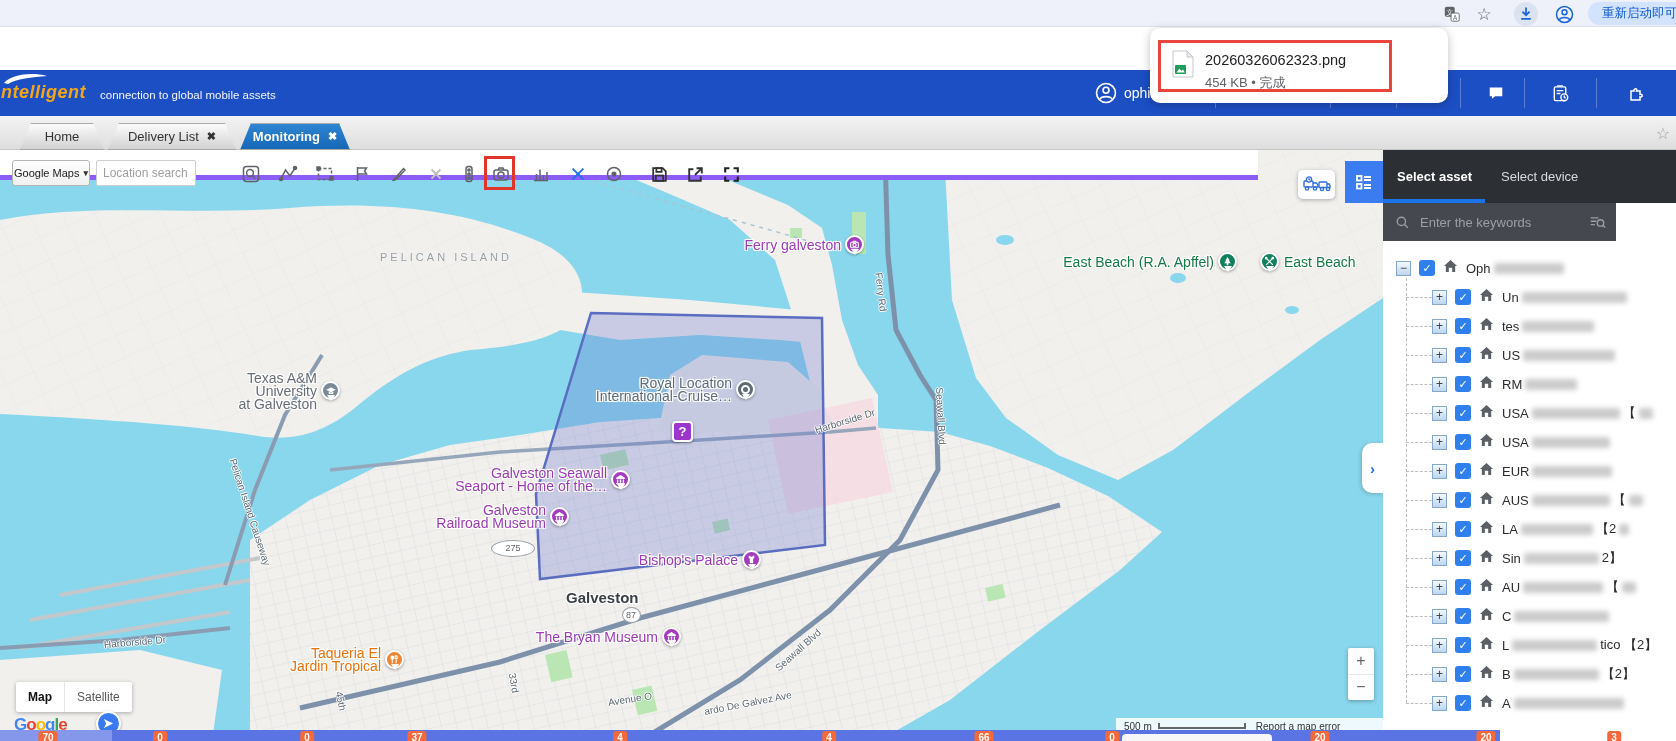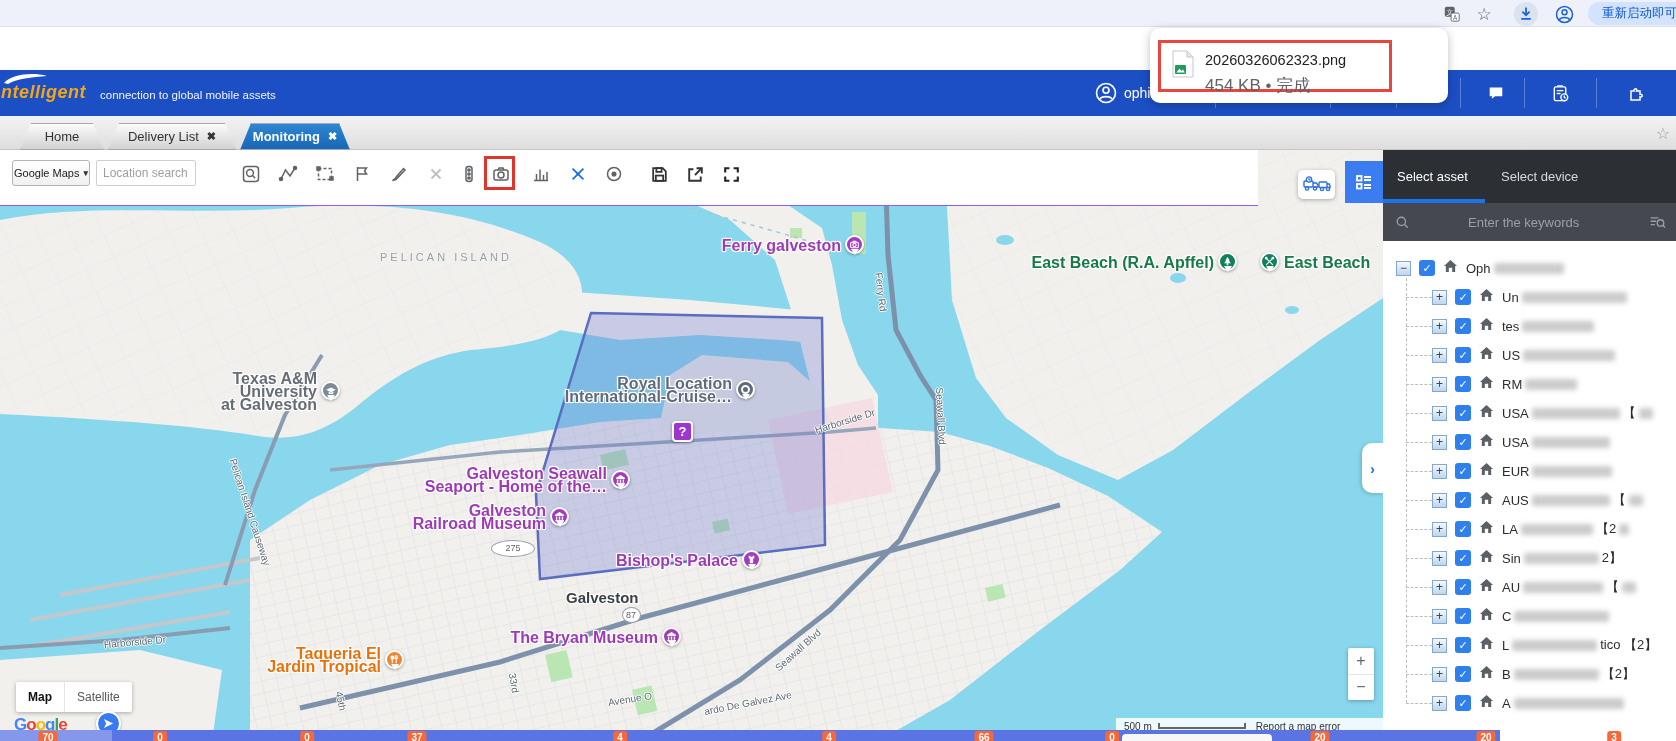--- a/index.html
+++ b/index.html
@@ -13,53 +13,53 @@
   .blurblock { display:inline-block; height:12px; background:#d3d6dc; border-radius:6px; filter:blur(2px); vertical-align:middle; }
   .btool { position:absolute; top:2px; width:24px; height:24px; display:flex; align-items:center; justify-content:center; }
   #dl-circle { background:#dce3f0; border-radius:50%; }
   #restart-pill { position:absolute; left:1588px; top:2px; height:23px; padding:0 14px; background:#d3e3fd; color:#0b57d0; font-size:12.5px; line-height:23px; border-radius:12px; white-space:nowrap; }
 
   
   #dl-popup { position:absolute; left:1150px; top:28px; width:298px; height:75px; background:#fff; border-radius:10px; box-shadow:0 2px 10px rgba(0,0,0,.25); z-index:60; }
   #dl-highlight { position:absolute; left:8px; top:12px; width:234px; height:52px; border:3px solid #e8453c; }
   #dl-fileicon { position:absolute; left:22px; top:22px; }
   #dl-name { position:absolute; left:55px; top:24px; font-size:14.5px; color:#202124; }
-  #dl-meta { position:absolute; left:55px; top:46px; font-size:17px; color:#5f6368; }
+  #dl-meta { position:absolute; left:55px; top:46px; font-size:13px; color:#5f6368; }
 
   
   #app-header { position:absolute; left:0; top:70px; width:1676px; height:46px; background:#1c4ec4; z-index:10; }
   #logo-text { position:absolute; left:1px; top:12px; font-size:18px; font-weight:bold; font-style:italic; color:#f2a71b; letter-spacing:.5px; }
   #tagline { position:absolute; left:100px; top:19px; font-size:11.5px; color:#f2f4fb; }
   #user-block { position:absolute; left:1095px; top:8px; height:30px; display:flex; align-items:center; gap:7px; color:#fff; font-size:14px; }
   .hdr-divider { position:absolute; top:8px; width:1px; height:30px; background:rgba(255,255,255,.28); }
   .hdr-cell { position:absolute; top:8px; height:30px; display:flex; align-items:center; justify-content:center; gap:5px; color:#fff; font-size:13px; }
   .caret { font-size:11px; color:#fff; }
 
   
   #tab-bar { position:absolute; left:0; top:116px; width:1676px; height:34px; background:linear-gradient(#f3f3f3,#dedede); border-bottom:1px solid #c6c6c6; z-index:9; }
   .tab { position:absolute; top:7px; height:27px; display:flex; align-items:center; justify-content:center; gap:8px; font-size:13px; color:#333; clip-path:polygon(11px 0, calc(100% - 11px) 0, 100% 100%, 0 100%); background:linear-gradient(#fdfdfd,#d0d0d0); box-shadow:inset 0 0 0 1px #aaa; }
   .tab.active { background:linear-gradient(#3087d4,#1566b6); color:#fff; font-weight:bold; }
   .tab .x { font-size:11px; font-weight:bold; }
   #tabbar-star { position:absolute; right:6px; top:8px; font-size:16px; color:#9aa0a6; }
 
   
   #map { position:absolute; left:0; top:150px; width:1383px; height:591px; background:#89d7ec; overflow:hidden; }
   #map-svg { position:absolute; left:0; top:0; }
-  .poi-label { position:absolute; font-size:16px; font-weight:700; line-height:13px; white-space:nowrap;
+  .poi-label { position:absolute; font-size:14px; font-weight:400; line-height:13px; white-space:nowrap;
       text-shadow:-1px -1px 0 #fff,1px -1px 0 #fff,-1px 1px 0 #fff,1px 1px 0 #fff,0 0 3px #fff; }
   .marker { position:absolute; width:19px; height:19px; border-radius:50%; border:2px solid #fff; box-shadow:0 1px 3px rgba(0,0,0,.35); display:flex; align-items:center; justify-content:center; }
   .marker::after { content:""; position:absolute; left:50%; bottom:-7px; transform:translateX(-50%); border:4px solid transparent; border-top:6px solid #fff; }
   .marker-square { position:absolute; width:21px; height:21px; border-radius:4px; border:2px solid #fff; box-shadow:0 1px 3px rgba(0,0,0,.4); color:#fff; font-weight:bold; font-size:13px; display:flex; align-items:center; justify-content:center; }
   .road-label { position:absolute; font-size:10px; color:#5b6770; white-space:nowrap; text-shadow:-1px 0 0 #fff,1px 0 0 #fff,0 -1px 0 #fff,0 1px 0 #fff; }
   .shield { position:absolute; background:#fff; border:1.5px solid #9aa0a6; border-radius:50%; font-size:9px; color:#5f6368; display:flex; align-items:center; justify-content:center; }
   .lbl-island { position:absolute; font-size:11px; color:#969ea5; letter-spacing:3px; text-shadow:0 0 2px #fff; }
   .lbl-city { position:absolute; font-size:15px; font-weight:bold; color:#3b4045; text-shadow:-1px -1px 0 #fff,1px -1px 0 #fff,-1px 1px 0 #fff,1px 1px 0 #fff; }
 
   
-  #map-toolbar { position:absolute; left:0; top:0; width:1258px; height:56px; background:#fff; border-bottom:1px solid #8b5cf6; }
+  #map-toolbar { position:absolute; left:0; top:0; width:1258px; height:30px; background:#fff; border-bottom:5px solid #8b5cf6; }
   #provider-btn { position:absolute; left:12px; top:10px; width:78px; height:26px; border:1px solid #b5b5b5; border-radius:3px; background:linear-gradient(#fff,#f0f0f0); font-size:11px; color:#222; display:flex; align-items:center; justify-content:center; gap:4px; }
   #provider-btn .caret { color:#333; font-size:9px; }
   #loc-input { position:absolute; left:96px; top:10px; width:100px; height:26px; border:1px solid #cfcfcf; border-radius:2px; font-size:12px; color:#333; padding:0 6px; font-family:"Liberation Sans",sans-serif; }
   #loc-input::placeholder { color:#9e9e9e; }
   .tool { position:absolute; top:13px; width:22px; height:22px; display:flex; align-items:center; justify-content:center; }
   #camera-highlight { position:absolute; left:484px; top:6px; width:31px; height:34px; border:3px solid #e0352b; }
 
   
   #truck-btn { position:absolute; left:1298px; top:20px; width:37px; height:29px; background:#fff; border-radius:5px; box-shadow:0 1px 4px rgba(0,0,0,.3); display:flex; align-items:center; justify-content:center; }
   #panel-toggle { position:absolute; left:1345px; top:11px; width:38px; height:42px; background:#3b7cf0; display:flex; align-items:center; justify-content:center; }
@@ -75,21 +75,21 @@
   #report-link { margin-left:10px; color:#333; }
   #zoom-box { position:absolute; left:1348px; top:498px; width:26px; height:52px; background:#fff; border-radius:2px; box-shadow:0 1px 4px rgba(0,0,0,.3); display:flex; flex-direction:column; }
   #zoom-box div { flex:1; display:flex; align-items:center; justify-content:center; font-size:16px; color:#666; }
   #zoom-in { border-bottom:1px solid #e6e6e6; }
 
   
   #panel { position:absolute; left:1383px; top:150px; width:293px; height:591px; background:#fff; }
   #panel-header { position:absolute; left:0; top:0; width:293px; height:53px; background:#2c2f34; }
   .ptab { position:absolute; top:19px; font-size:13px; }
   #ptab-underline { position:absolute; left:0; top:49px; width:102px; height:4px; background:#1a73e8; }
-  #panel-search { position:absolute; left:0; top:53px; width:293px; height:38px; background:#45484e; display:flex; align-items:center;gap:48px; }
+  #panel-search { position:absolute; left:0; top:53px; width:233px; height:38px; background:#45484e; display:flex; align-items:center; }
   #panel-search .ph { margin-left:10px; font-size:13px; color:#9aa0a6; }
   #tree { position:absolute; left:0; top:91px; width:293px; height:500px; background:#fff; overflow:hidden; }
   .treerow { position:absolute; height:20px; display:flex; align-items:center; gap:8px; }
   .expbox { width:15px; height:15px; border:1px solid #85a7cc; background:linear-gradient(#f4f9fe,#bcd6ee); font-size:12px; line-height:12px; color:#444; text-align:center; flex:none; }
   .cb { width:16px; height:16px; background:#2f80ed; border-radius:3px; color:#fff; font-size:11px; line-height:16px; text-align:center; flex:none; }
   .treelabel { font-size:13px; color:#2c2c2c; white-space:nowrap; display:flex; align-items:center; gap:3px; }
   .tblur { display:inline-block; height:11px; background:#cbcbcb; border-radius:2px; filter:blur(2.5px); }
   .vdash { position:absolute; border-left:1px dashed #bdbdbd; width:0; }
   .hdash { position:absolute; border-top:1px dashed #bdbdbd; height:0; }
 
@@ -540,21 +540,21 @@
   </div>
   <div id="zoom-box">
     <div id="zoom-in">+</div>
     <div id="zoom-out">−</div>
   </div>
 </div>
 
 <div id="panel">
   <div id="panel-header">
     <div id="ptab-underline"></div>
-  <div class="ptab" style="left: 14px; color: rgb(255, 255, 255); font-weight: normal;">Select asset</div>
+  <div class="ptab" style="left: 14px; color: rgb(255, 255, 255); font-weight: bold;">Select asset</div>
       <div class="ptab" style="left: 118px; color: rgb(215, 218, 221); font-weight: normal;">Select device</div>
     </div>
   <div id="panel-search">
     <svg style="margin-left:12px" width="15" height="15" viewBox="0 0 20 20" fill="none" stroke="#9aa0a6" stroke-width="1.8">
         <circle cx="8.5" cy="8.5" r="5.5"></circle>
         <path d="M12.8 12.8 L17 17"></path>
       </svg>
     <span class="ph">Enter the keywords</span>
     <svg style="position:absolute;right:10px" width="17" height="17" viewBox="0 0 20 20" fill="none" stroke="#9aa0a6" stroke-width="1.6">
         <path d="M2 4.5 H11 M2 8.5 H8.5 M2 12.5 H7"></path>

